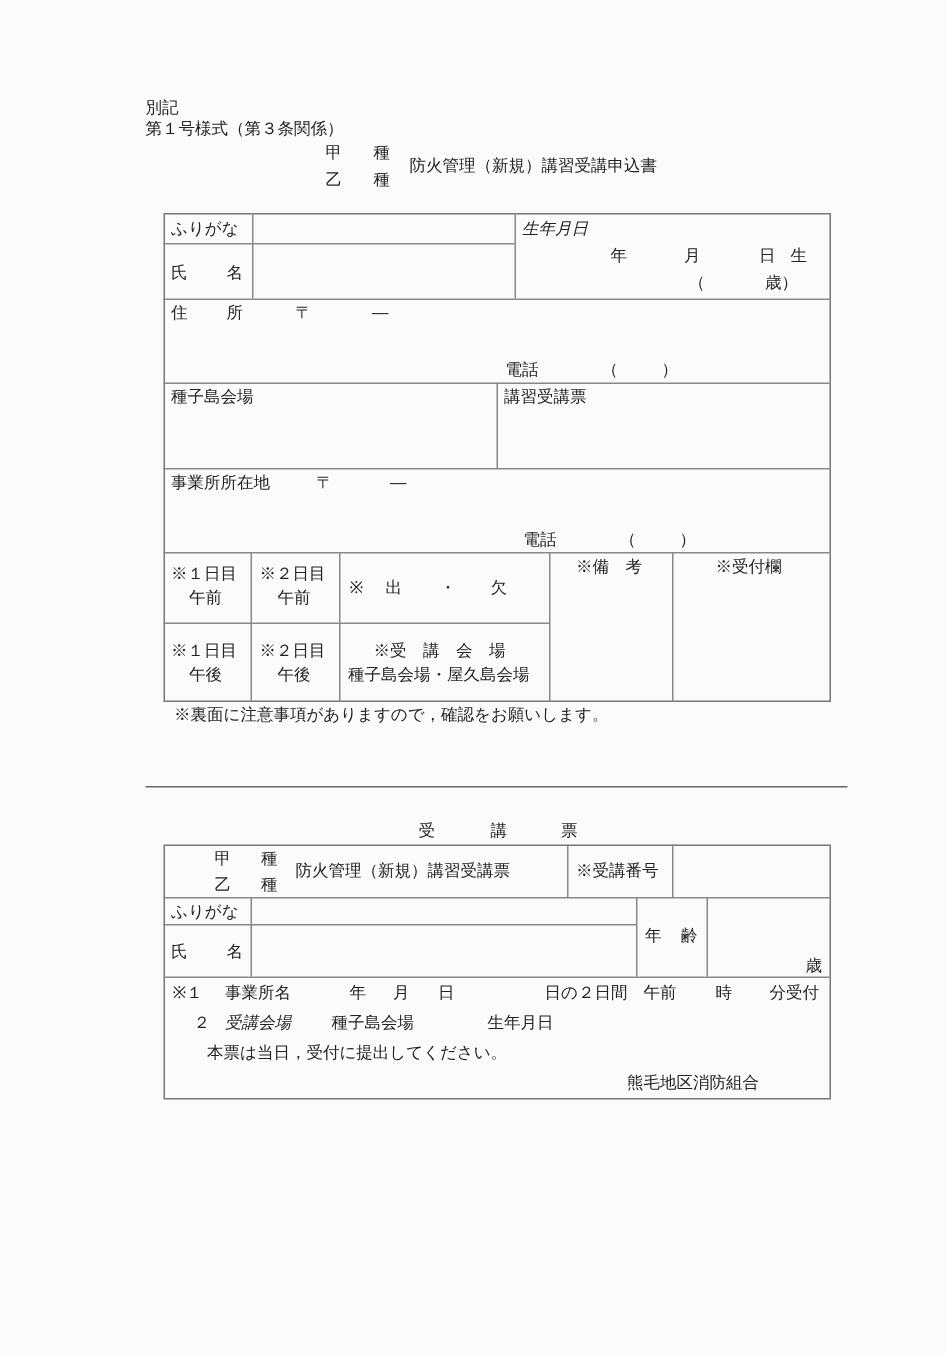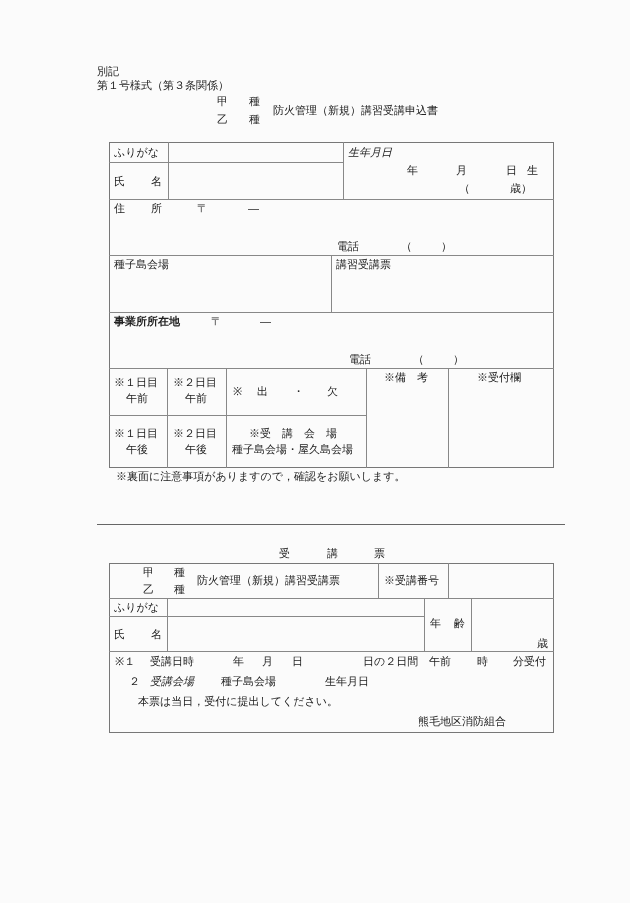--- a/index.html
+++ b/index.html
@@ -64,21 +64,21 @@
 <div class="abs" style="left:151px;top:203px;">所</div>
 <div class="abs" style="left:197px;top:203px;">〒</div>
 <div class="abs" style="left:248px;top:203px;">―</div>
 <div class="abs" style="left:337px;top:241px;">電話</div>
 <div class="abs" style="left:401px;top:241px;">（</div>
 <div class="abs" style="left:441px;top:241px;">）</div>
 
 <div class="abs" style="left:114px;top:259px;">種子島会場</div>
 <div class="abs" style="left:336px;top:259px;">講習受講票</div>
 
-<div class="abs" style="left:114px;top:316px;font-weight:bold;">事業所所在地</div>
+<div class="abs" style="left:114px;top:316px;">事業所所在地</div>
 <div class="abs" style="left:211px;top:316px;">〒</div>
 <div class="abs" style="left:260px;top:316px;">―</div>
 <div class="abs" style="left:349px;top:354px;">電話</div>
 <div class="abs" style="left:413px;top:354px;">（</div>
 <div class="abs" style="left:453px;top:354px;">）</div>
 
 <div class="abs" style="left:114px;top:377px;">※１日目</div>
 <div class="abs" style="left:126px;top:393px;">午前</div>
 <div class="abs" style="left:173px;top:377px;">※２日目</div>
 <div class="abs" style="left:185px;top:393px;">午前</div>
@@ -128,21 +128,21 @@
 <div class="abs" style="left:384px;top:575px;">※受講番号</div>
 
 <div class="abs" style="left:114px;top:602px;">ふりがな</div>
 <div class="abs" style="left:114px;top:629px;">氏</div>
 <div class="abs" style="left:151px;top:629px;">名</div>
 <div class="abs" style="left:430px;top:618px;">年</div>
 <div class="abs" style="left:454px;top:618px;">齢</div>
 <div class="abs" style="left:537px;top:638px;">歳</div>
 
 <div class="abs" style="left:115px;top:656px;">※１</div>
-<div class="abs" style="left:150px;top:656px;">受講日時</div>
+<div class="abs" style="left:150px;top:656px;">事業所名</div>
 <div class="abs" style="left:233px;top:656px;">年</div>
 <div class="abs" style="left:262px;top:656px;">月</div>
 <div class="abs" style="left:292px;top:656px;">日</div>
 <div class="abs" style="left:363px;top:656px;">日の２日間</div>
 <div class="abs" style="left:429px;top:656px;">午前</div>
 <div class="abs" style="left:477px;top:656px;">時</div>
 <div class="abs" style="left:513px;top:656px;">分受付</div>
 
 <div class="abs" style="left:129px;top:676px;">２</div>
 <div class="abs" style="left:150px;top:676px;font-style:italic;">受講会場</div>

